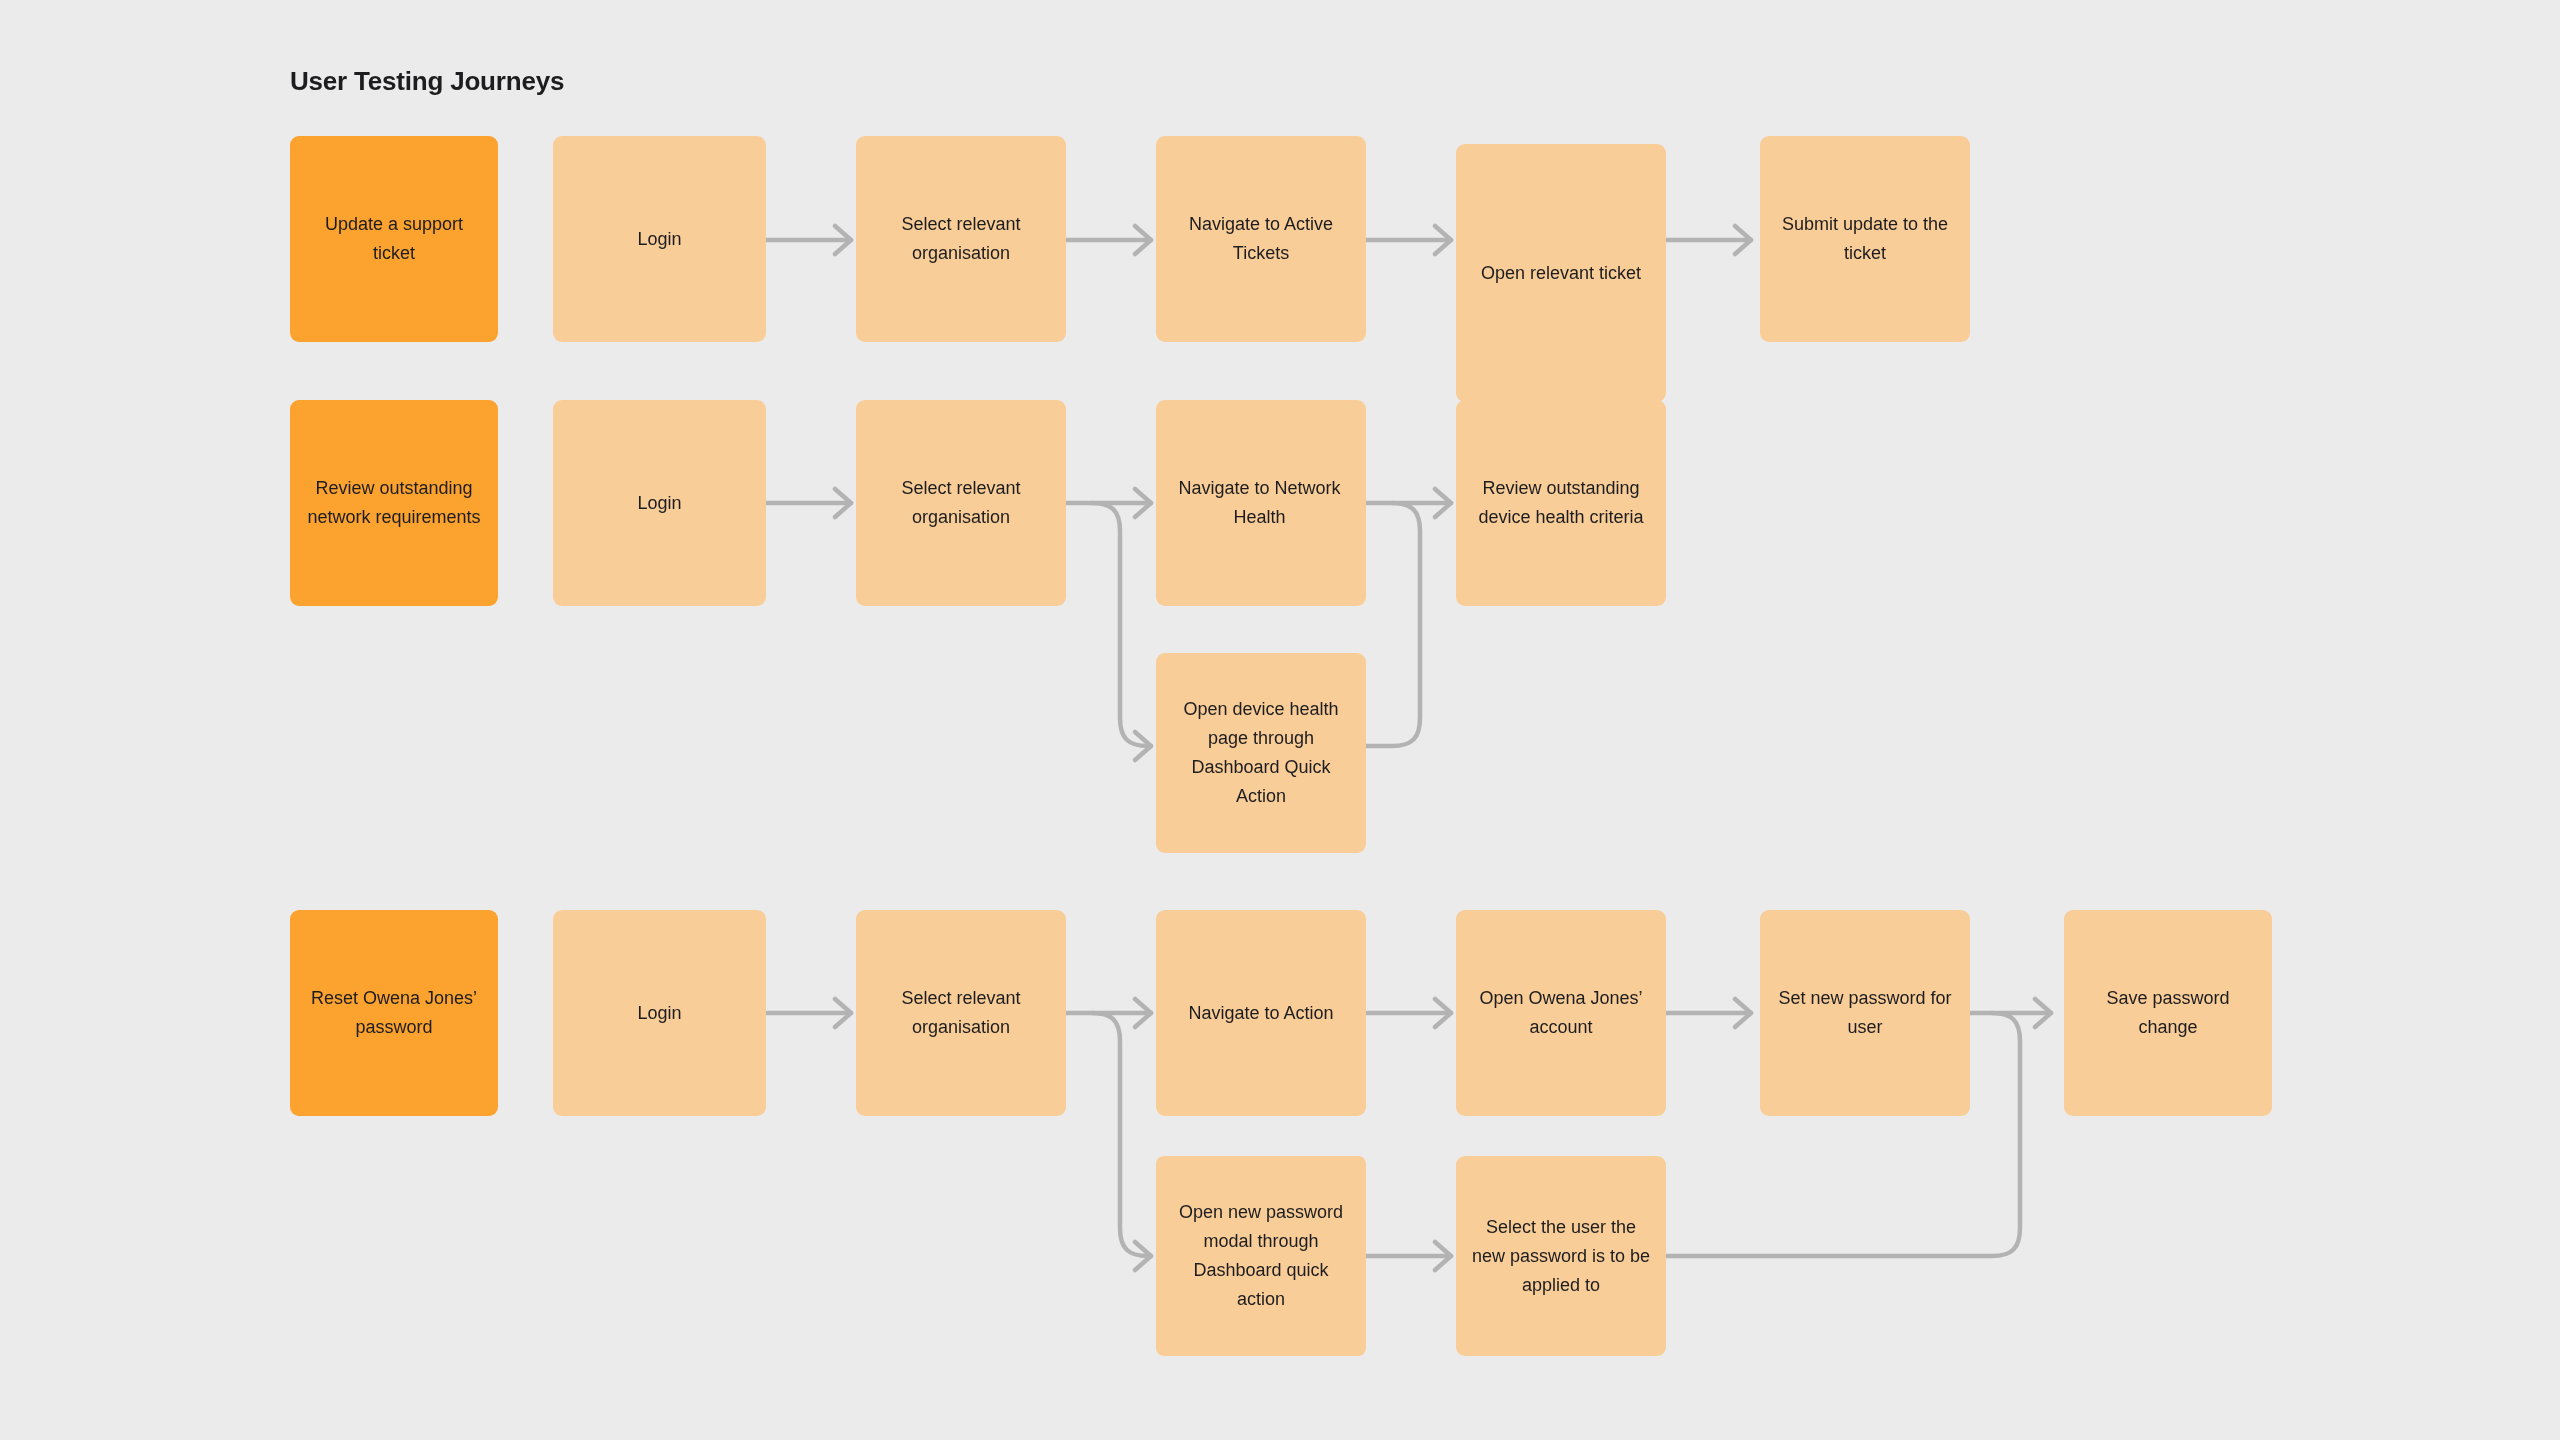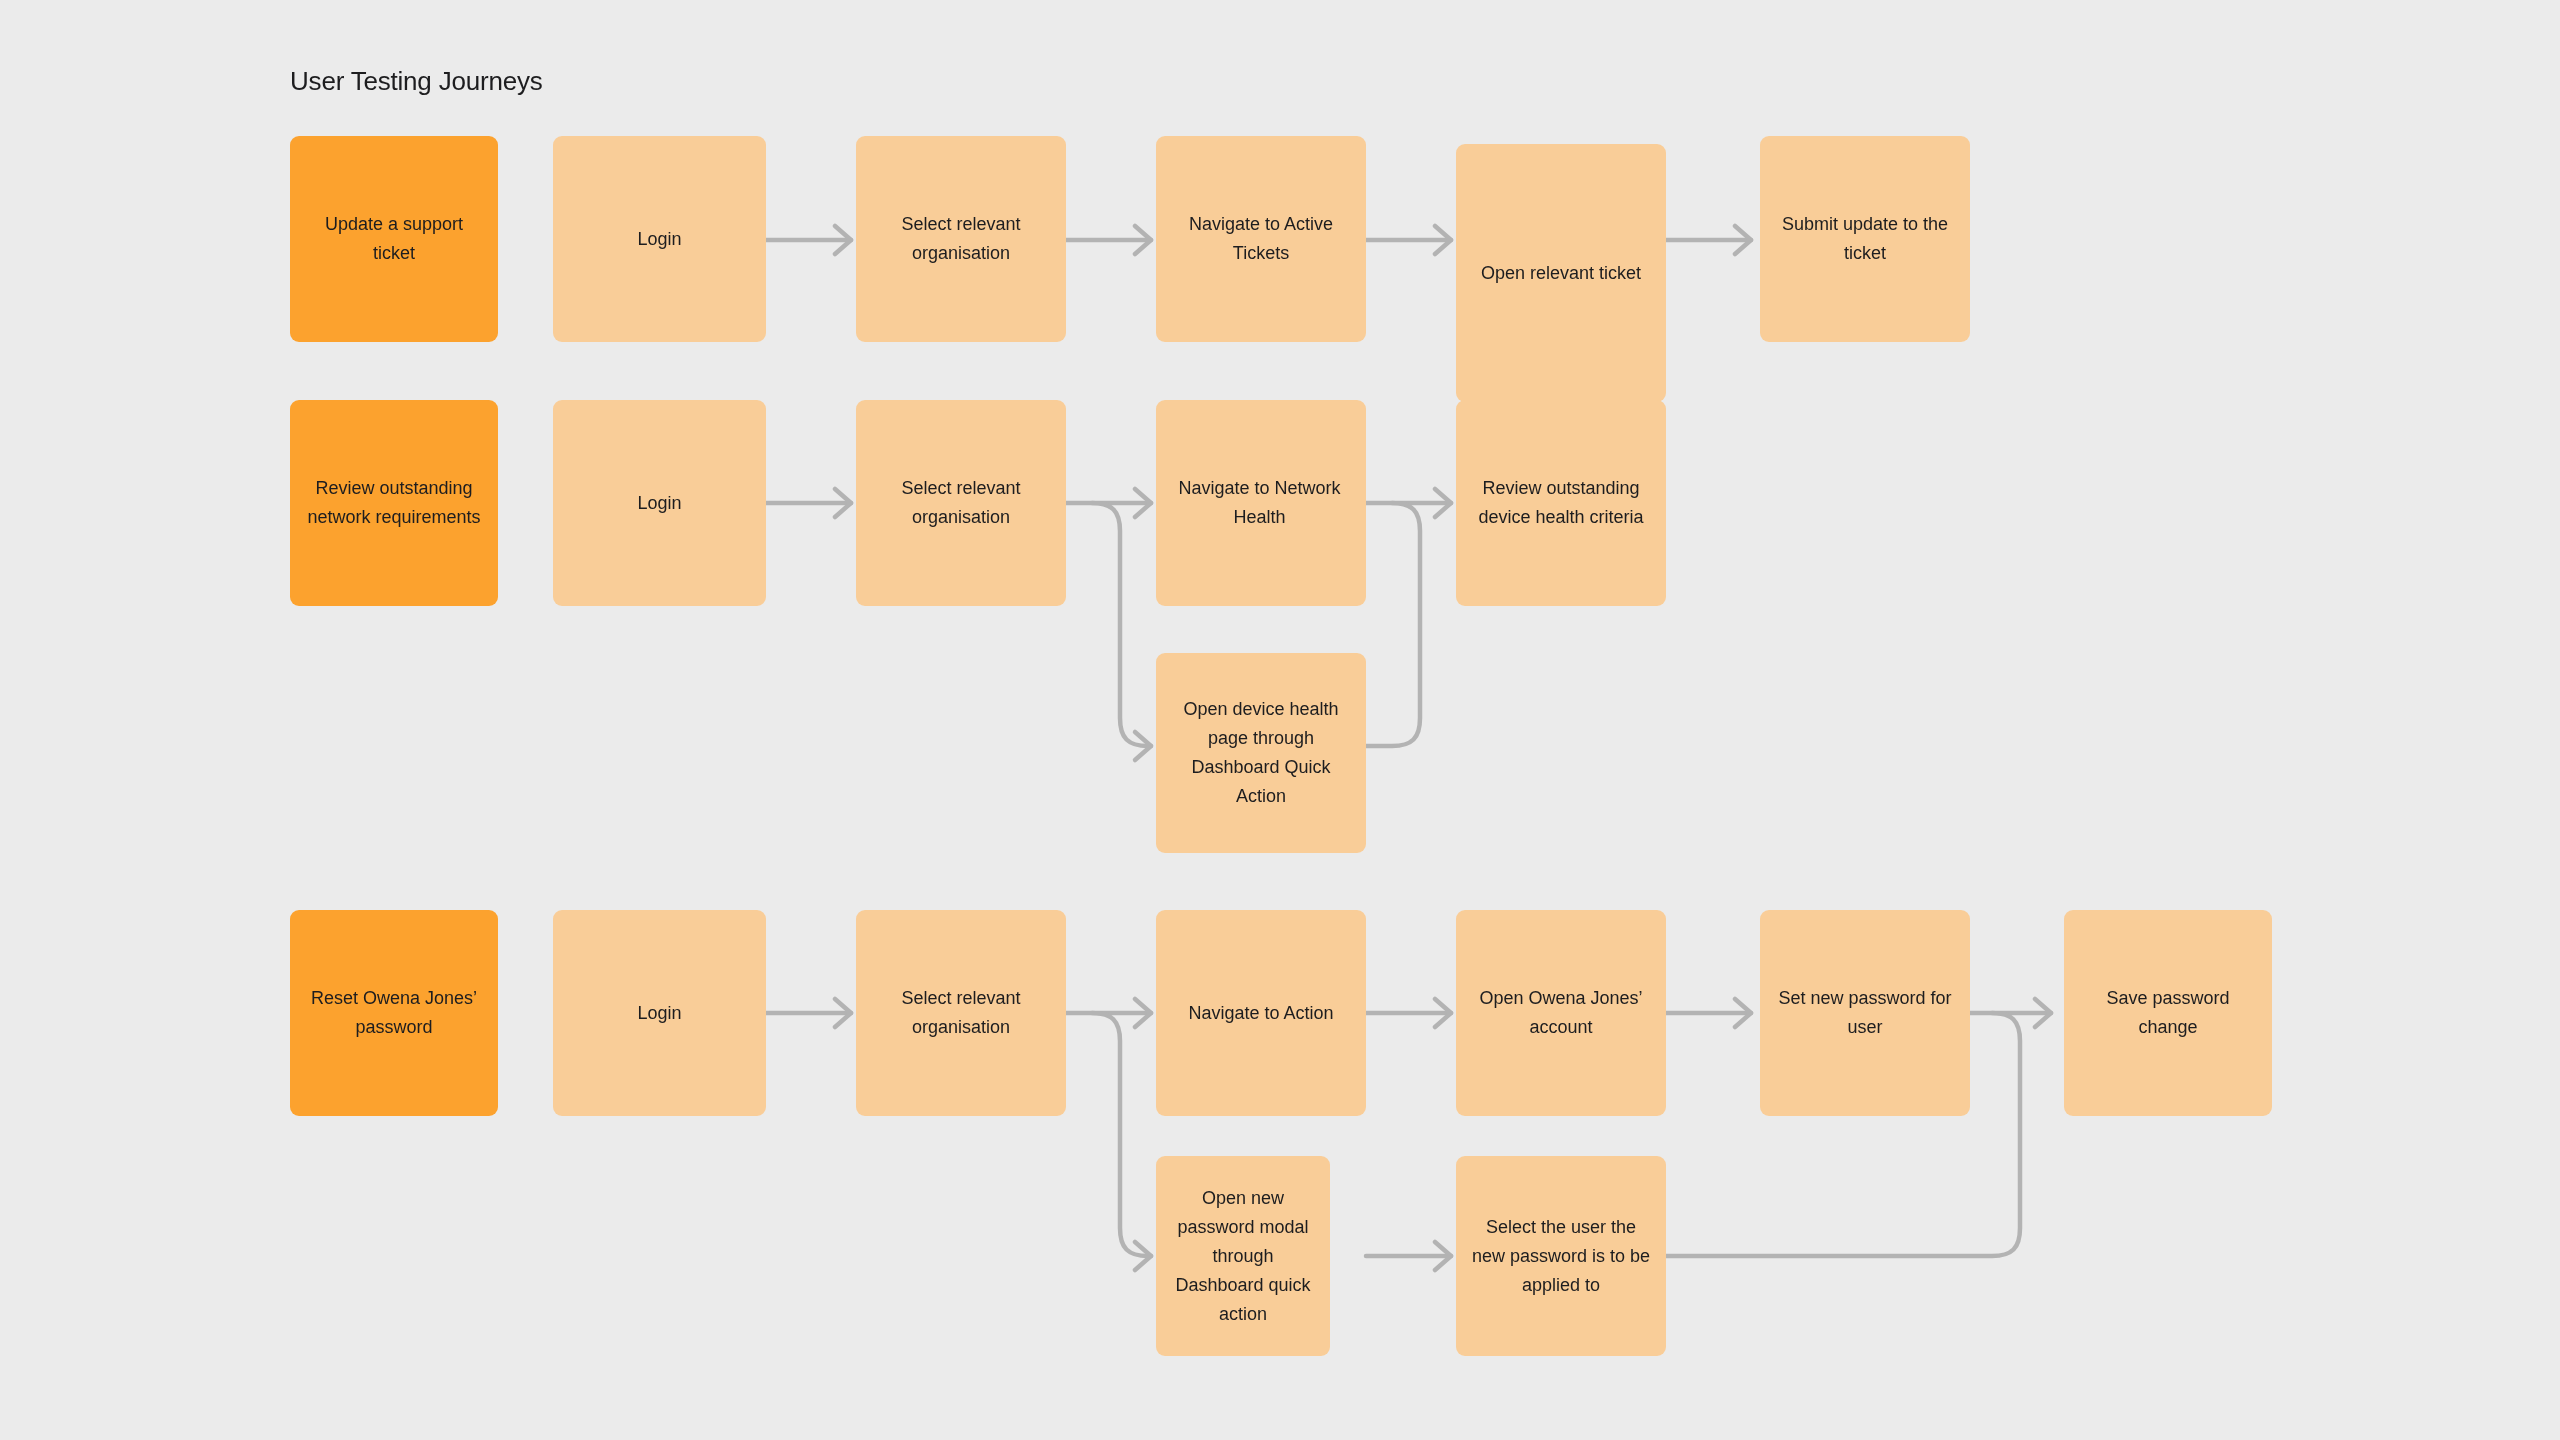--- a/index.html
+++ b/index.html
@@ -17,21 +17,21 @@
     position: relative;
     width: 2560px;
     height: 1440px;
     background: #ebebeb;
   }
   #page-title {
     position: absolute;
     left: 290px;
     top: 66px;
     font-size: 26px;
-    font-weight: normal;
+    font-weight: bold;
     color: #1d1d1f;
     letter-spacing: -0.2px;
     white-space: nowrap;
   }
   #connector-layer {
     position: absolute;
     left: 0;
     top: 0;
     width: 2560px;
     height: 1440px;
@@ -212,21 +212,21 @@
   </div>
 
   <div class="node" style="left:1760px; top:910px; width:210px; height:206px;">
     <span class="node-label">Set new password for user</span>
   </div>
 
   <div class="node" style="left:2064px; top:910px; width:208px; height:206px;">
     <span class="node-label">Save password change</span>
   </div>
 
-  <div class="node" style="left:1156px; top:1156px; width:174px; height:200px;">
+  <div class="node" style="left:1156px; top:1156px; width:210px; height:200px;border-radius:8px;">
     <span class="node-label">Open new password modal through Dashboard quick action</span>
   </div>
 
   <div class="node" style="left:1456px; top:1156px; width:210px; height:200px;">
     <span class="node-label">Select the user the new password is to be applied to</span>
   </div>
 
 </div>
 
 </body></html>

